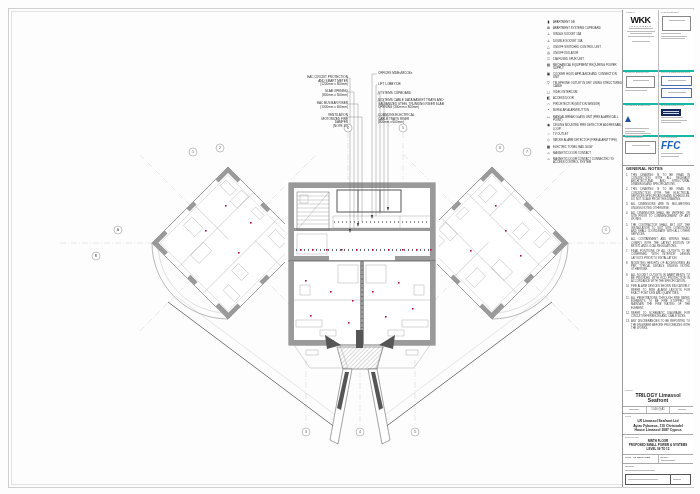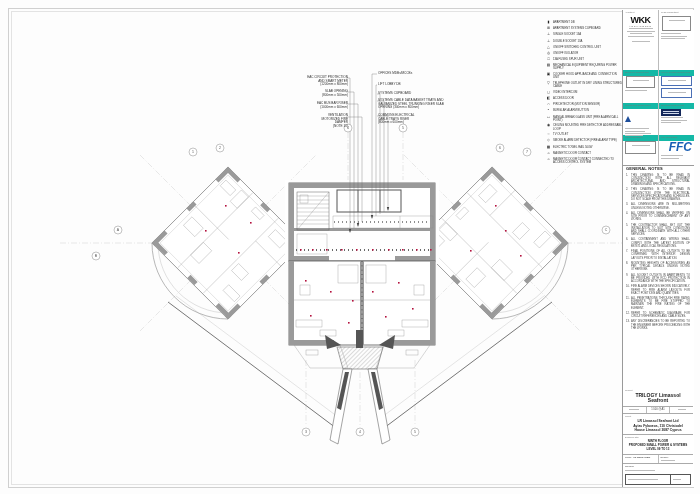--- a/index.html
+++ b/index.html
@@ -14,31 +14,31 @@
   .anno.r{text-align:right;}
 
   
   .legend{position:absolute;left:546px;top:21px;width:78px;}
   .lg-row{display:flex;gap:2px;align-items:flex-start;margin-bottom:2.6px;}
   .lg-ic{flex:0 0 5px;font-size:3.6px;line-height:1;text-align:center;color:#222;}
   .lg-lb{font-size:2.8px;line-height:1.12;color:#333;text-transform:uppercase;}
 
   
   .tb{position:absolute;left:622px;top:10px;width:71px;height:477px;border-left:1px solid #9a9a9a;background:#fff;}
-  .tb .cellrow{position:absolute;left:0;width:100%;border-bottom:6px solid #14b8a6;display:flex;}
+  .tb .cellrow{position:absolute;left:0;width:100%;border-bottom:2px solid #14b8a6;display:flex;}
   .tb .cell{flex:1;position:relative;padding:2px 2px;box-sizing:border-box;}
   .tb .cell + .cell{border-left:1px solid #bbb;}
   .microlabel{font-size:2.4px;color:#777;line-height:1;margin-bottom:1.5px;}
   .sm{height:1px;background:#bdbdbd;margin:1.4px auto;}
   .sm.l{margin-left:0;}
   .stamp{border:0.5px solid #888;margin:2px auto;padding:1.5px;}
   .stamp.blue{border-color:#4a6fb5;}
   .wkk{font-size:9px;font-weight:900;letter-spacing:-0.5px;color:#111;text-align:center;line-height:1;}
   .wkk-sub{font-size:2px;letter-spacing:1px;text-align:center;color:#333;margin-bottom:1.5px;}
-  .ffc{font-size:12px;font-weight:bold;font-style:italic;color:#1a5fb4;text-align:right;line-height:1;margin:2px 0;}
+  .ffc{font-size:10px;font-weight:bold;font-style:italic;color:#1a5fb4;text-align:left;line-height:1;margin:2px 0;}
   .tri{width:0;height:0;border-left:3.5px solid transparent;border-right:3.5px solid transparent;
        border-bottom:6px solid #1e4f9c;display:inline-block;vertical-align:middle;}
   .navybox{width:20px;height:7px;background:#14285a;margin:1px 0;position:relative;}
   .navybox i{position:absolute;left:2px;right:2px;height:1px;background:#cfd8ea;display:block;}
 
   
   .notes{position:absolute;left:626px;top:166px;width:64px;}
   .notes h4{font-size:4px;margin:0 0 2.5px 0;color:#222;font-weight:bold;letter-spacing:.2px;}
   .note-list{counter-reset:n;}
   .note-item{counter-increment:n;font-size:2.7px;line-height:1.2;color:#444;margin-bottom:2px;

